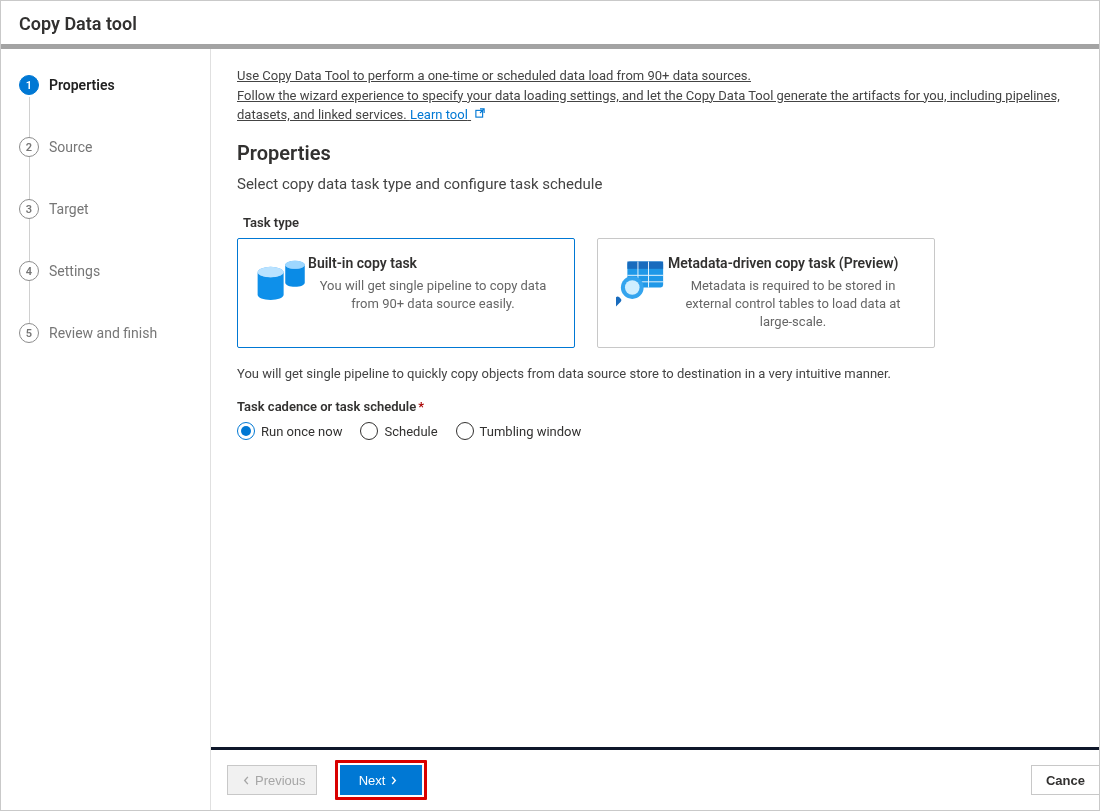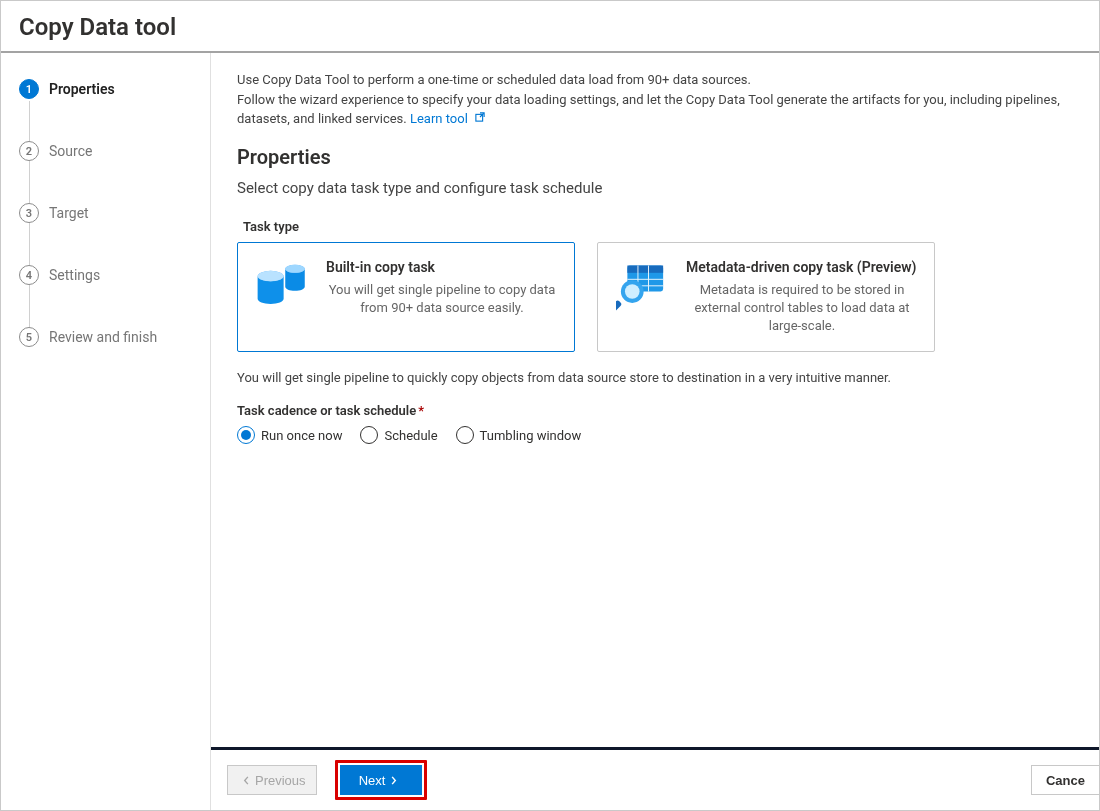--- a/index.html
+++ b/index.html
@@ -13,22 +13,22 @@
     .window {
       width: 1100px;
       height: 811px;
       border: 1px solid #c9c9c9;
       display: flex;
       flex-direction: column;
       background: #fff;
     }
     .header {
       padding: 12px 18px 10px;
-      border-bottom: 2px solid #a3a3a3;
-      font-size: 24px;
+      border-bottom: 5px solid #a3a3a3;
+      font-size: 18px;
       font-weight: 600;
       color: #323130;
     }
     .body { flex: 1; display: flex; overflow: hidden; }
     .sidebar {
       width: 210px;
       border-right: 1px solid #e0e0e0;
       padding: 26px 4px 12px 18px;
       position: relative;
     }
@@ -68,34 +68,33 @@
     }
     .step.active .step-circle {
       background: #0078d4;
       border-color: #0078d4;
       color: #fff;
     }
     .step-label { font-size: 14px; color: #767676; }
     .step.active .step-label { color: #212121; font-weight: 600; }
     .main { flex: 1; display: flex; flex-direction: column; overflow: hidden; }
     .main-content { flex: 1; padding: 17px 26px 8px; overflow: auto; }
-    .intro { font-size: 13px; color: #444; line-height: 1.5; margin-bottom: 16px; }
+    .intro { font-size: 13px; color: #444; line-height: 1.5; margin-bottom: 16px; text-decoration: underline; }
     .learn-more { color: #0078d4; text-decoration: none; white-space: nowrap; }
     .ext-icon { margin-left: 3px; }
     h2.section-title { font-size: 20px; font-weight: 600; margin-bottom: 10px; color: #323130; }
     .section-desc { font-size: 15px; margin-bottom: 22px; color: #444; }
     .sublabel { font-size: 13px; font-weight: 600; margin: 0 0 8px 6px; color: #323130; }
     .cards { display: flex; gap: 22px; margin-bottom: 18px; }
     .card {
       width: 338px;
       border: 1px solid #c8c8c8;
       border-radius: 2px;
       padding: 16px 16px 16px 18px;
       display: flex;
-      gap: 18px;
       cursor: pointer;
       background: #fff;
     }
     .card.selected { border: 1.5px solid #0078d4; }
     .card-icon { width: 52px; height: 52px; flex-shrink: 0; }
     .card-title { font-size: 14px; font-weight: 600; margin-bottom: 6px; color: #323130; }
     .card-desc { font-size: 13px; color: #666; line-height: 1.4; text-align: center; }
     .task-type-note { font-size: 13px; color: #444; margin-bottom: 18px; }
     .req { color: #a80000; margin-left: 2px; }
     .radio-row { display: flex; gap: 18px; align-items: center; }

